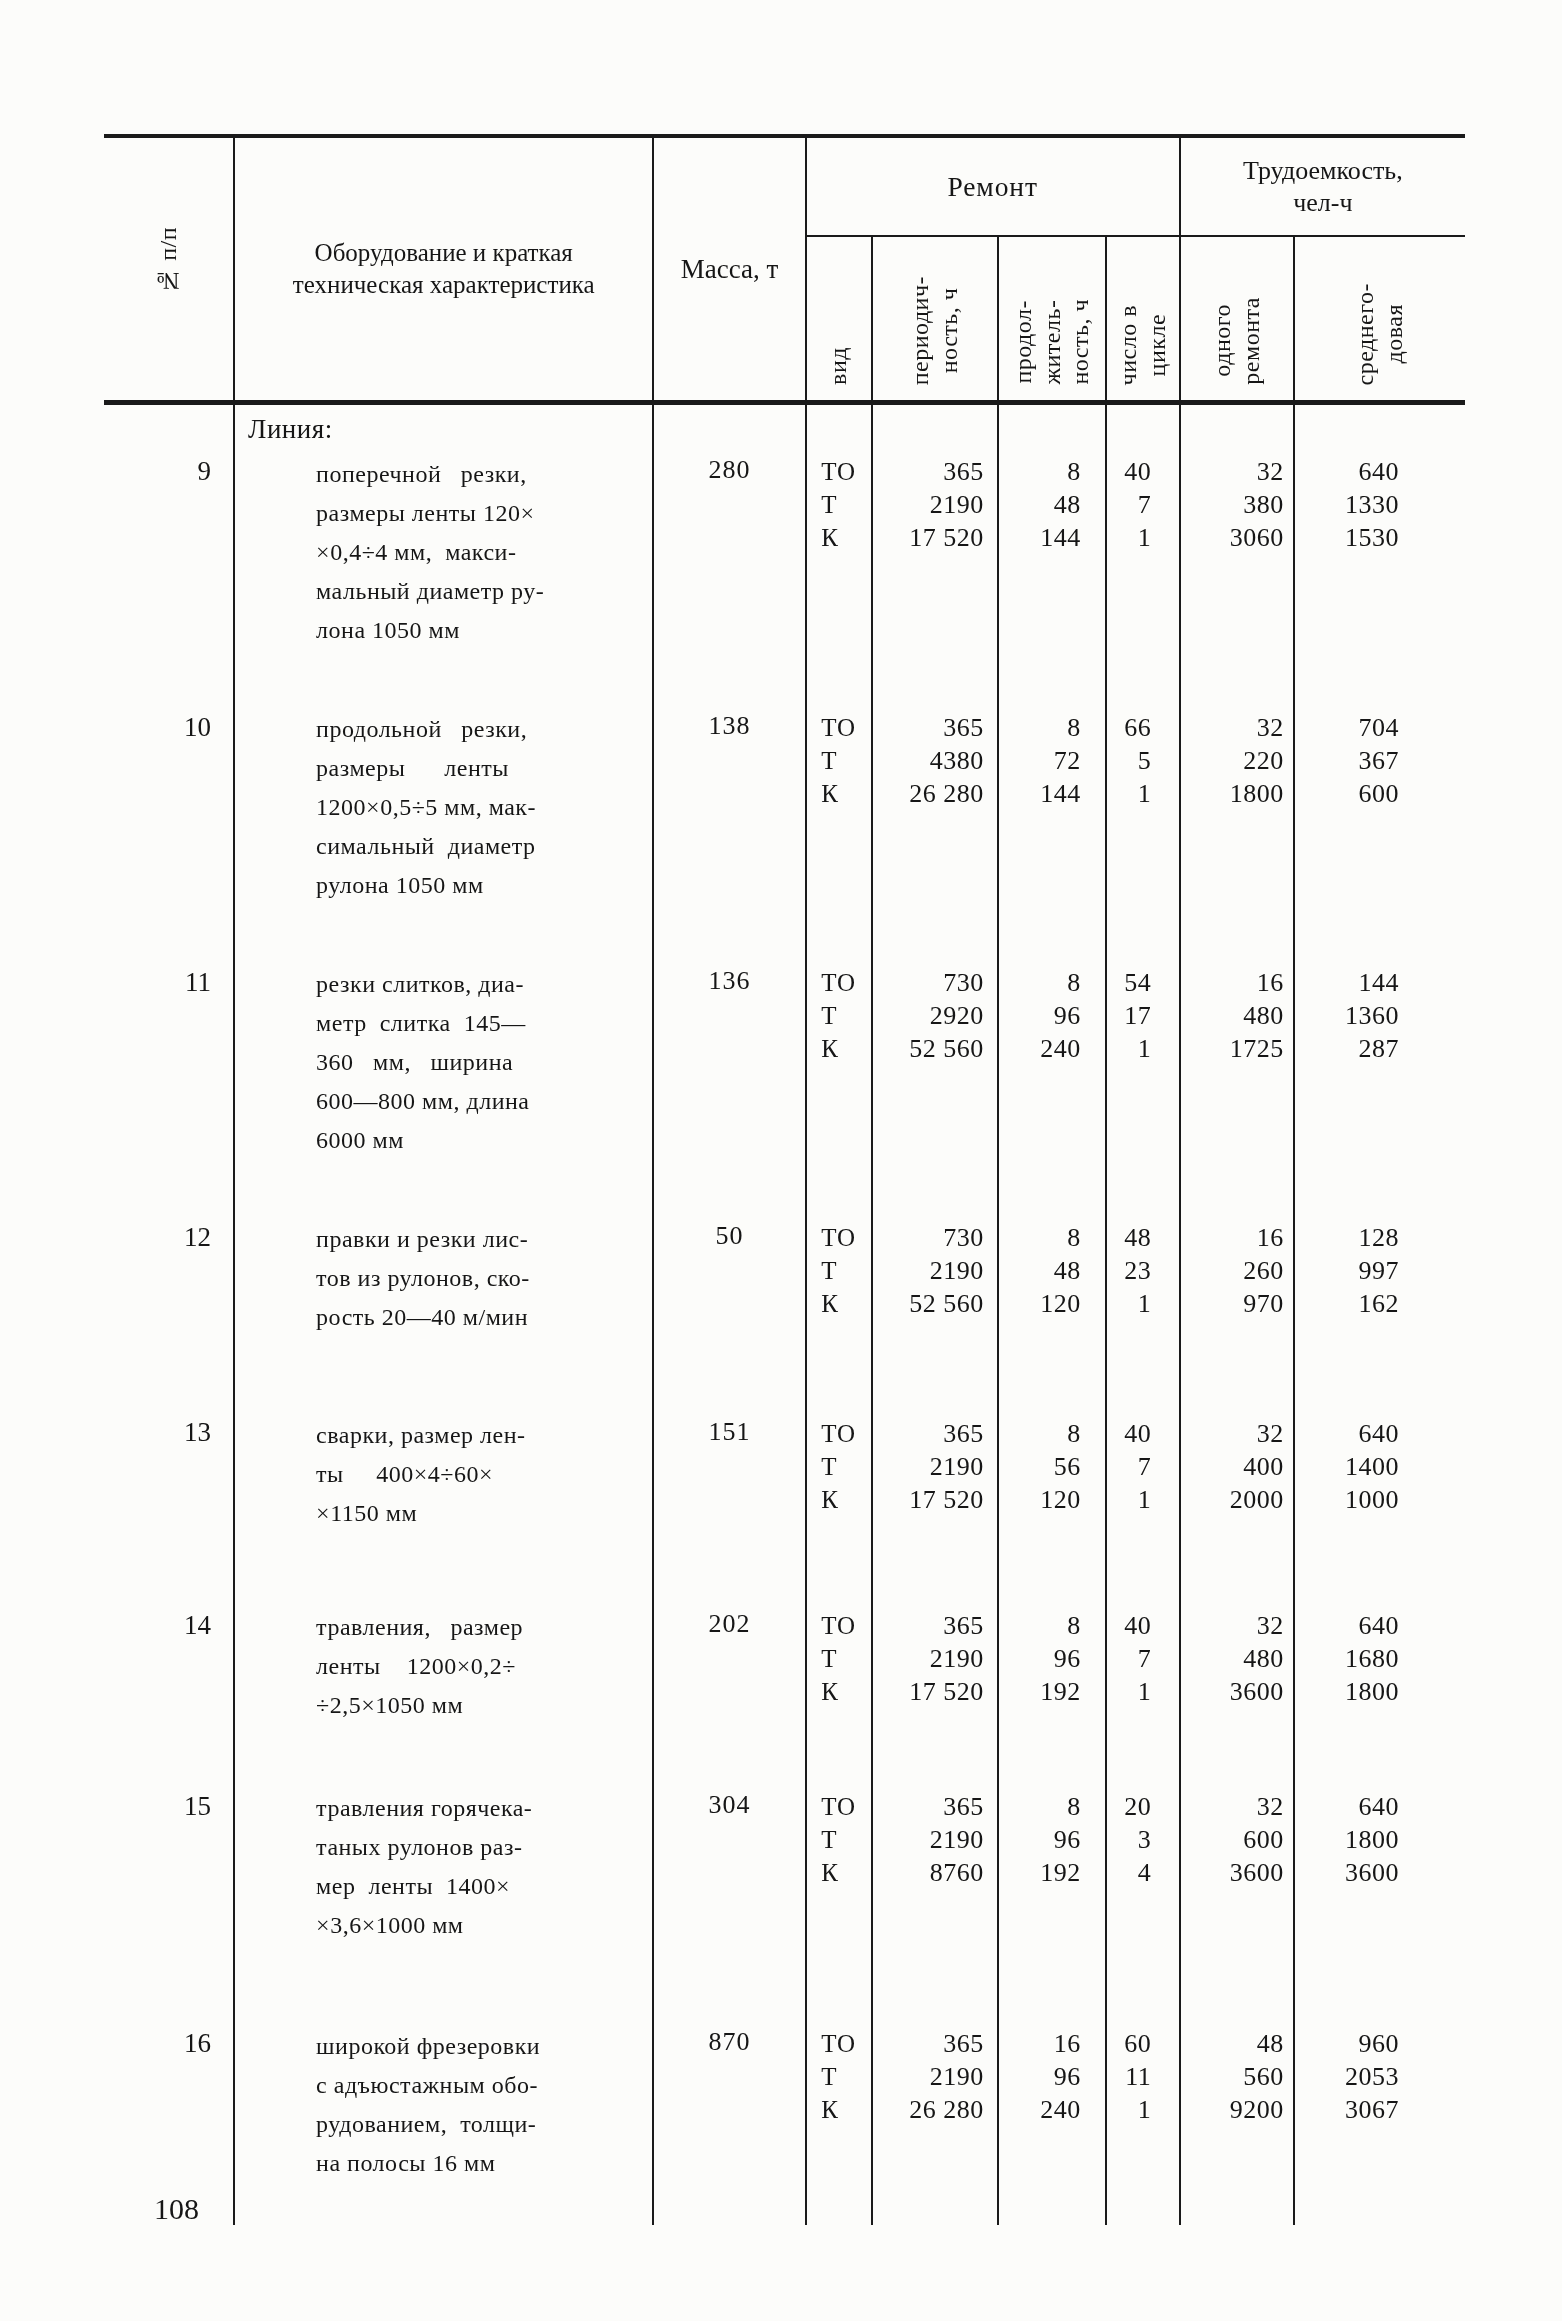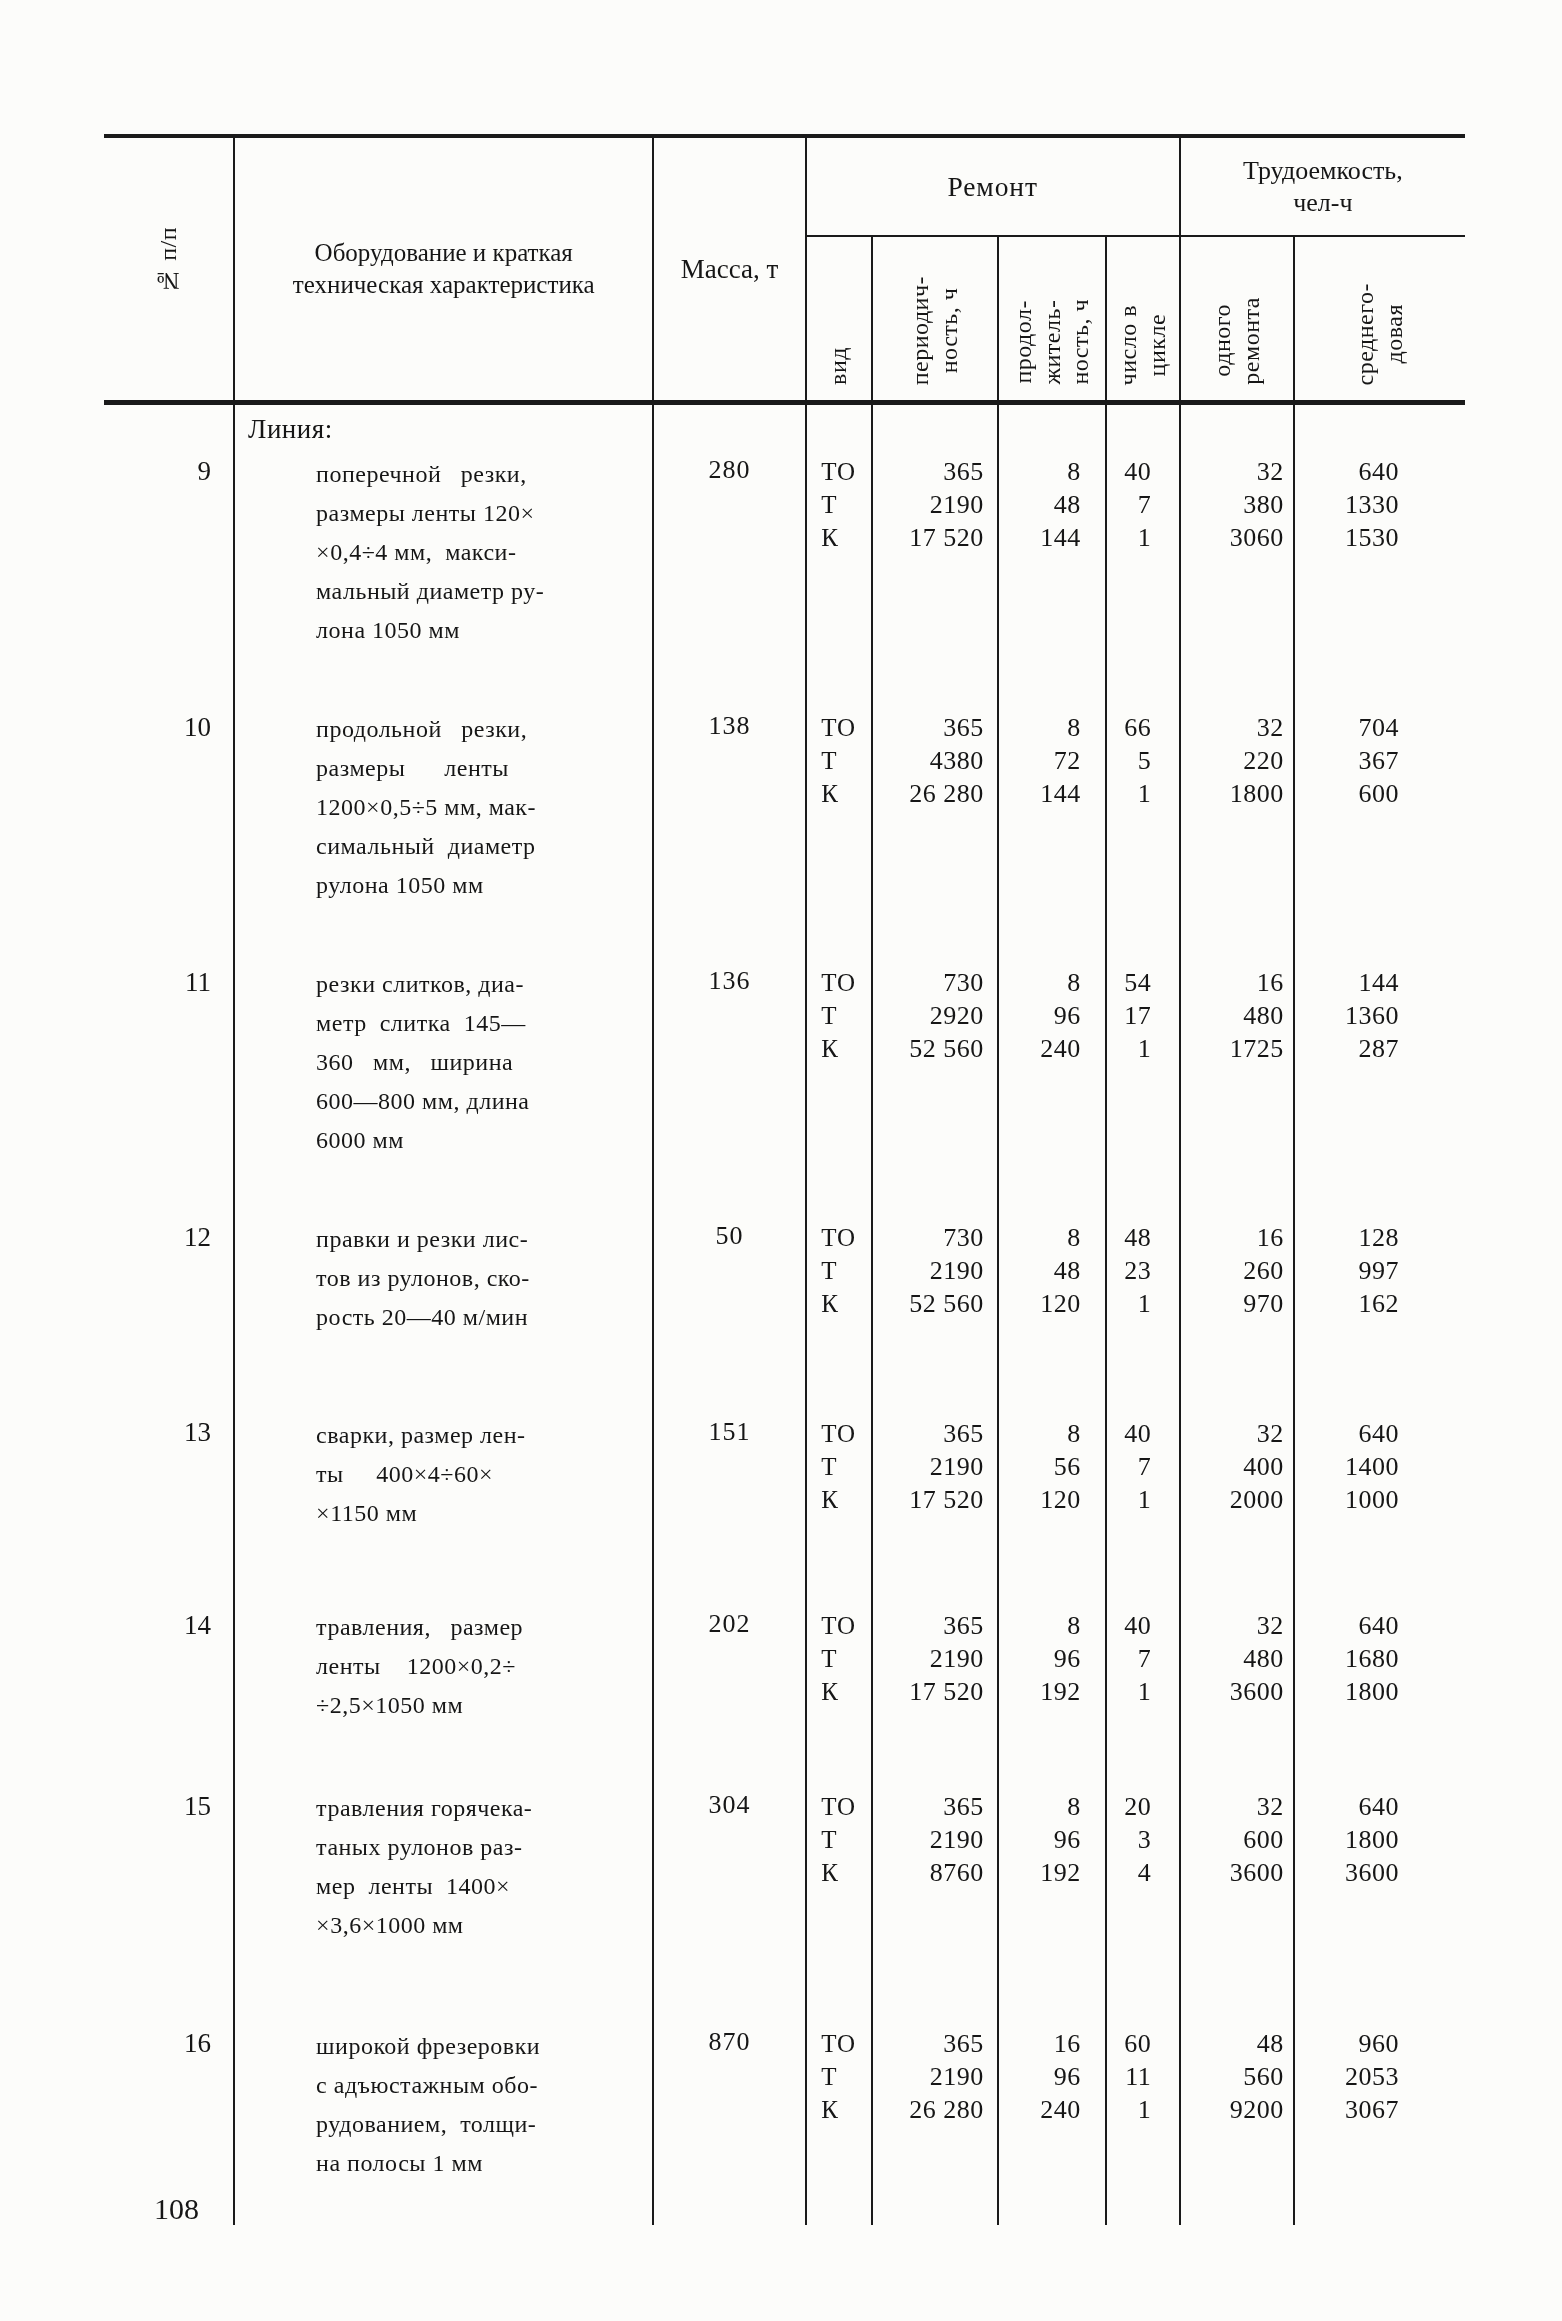--- a/index.html
+++ b/index.html
@@ -340,21 +340,21 @@
 1800
 3600</td>
       </tr>
 
       <tr class="r-215">
         <td class="cell-num">16</td>
         <td class="bl">
             <div class="desc">широкой фрезеровки
 с адъюстажным обо-
 рудованием,  толщи-
-на полосы 1 мм</div>
+на полосы 16 мм</div>
           </td>
         <td class="bl cell-mass">870</td>
         <td class="bl cell-vid">ТО
 Т
 К</td>
         <td class="bl numcol cell-period">365
 2190
 26 280</td>
         <td class="bl numcol cell-dur">16
 96

